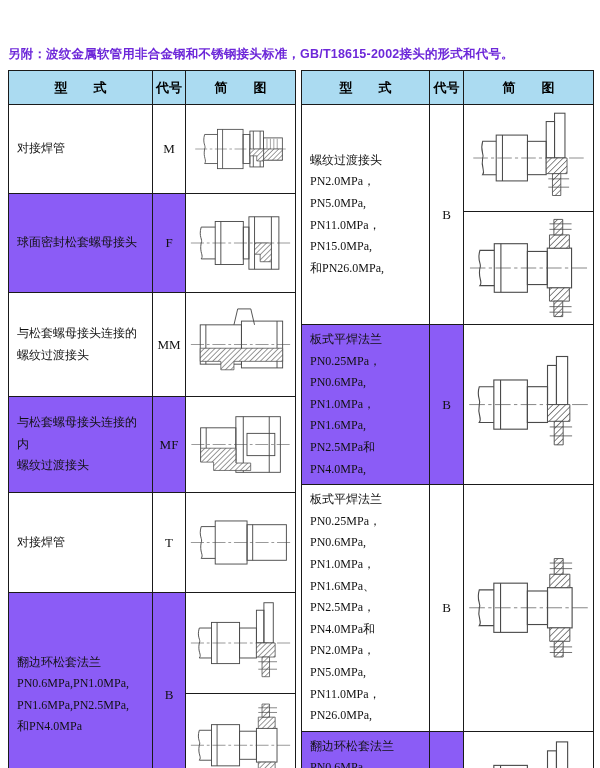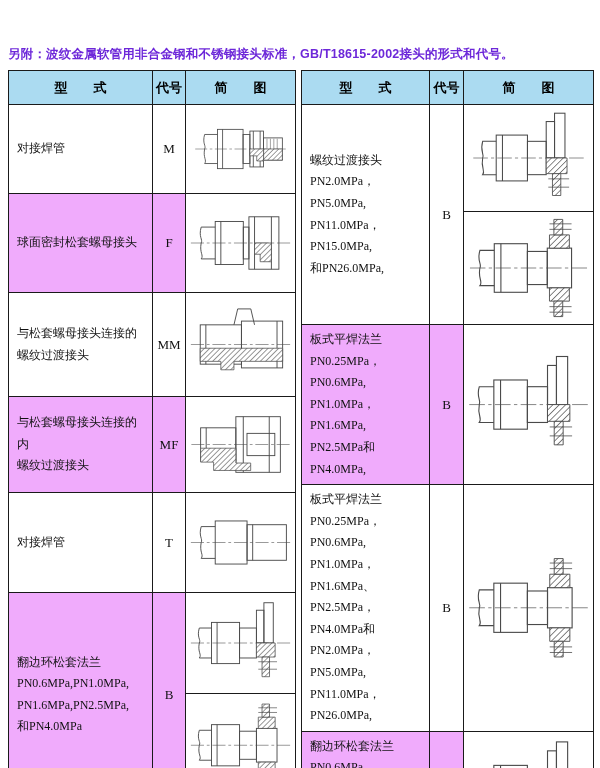--- a/index.html
+++ b/index.html
@@ -23,21 +23,21 @@
   td.type{
     font-family:"Liberation Serif","DejaVu Serif",serif;
     font-size:12px;line-height:1.8;color:#111;
     padding:4px 4px 4px 8px;vertical-align:middle;
     white-space:pre-line;text-align:left;
   }
   td.code{
     font-family:"Liberation Serif","DejaVu Serif",serif;
     font-size:13px;text-align:center;vertical-align:middle;color:#111;
   }
-  tr.hl td.type, tr.hl td.code{background:#f0abfc;}
+  tr.hl td.type, tr.hl td.code{background:#8b5cf6;}
   td.diag{background:#fff;position:relative;}
   td.diag .dw{position:absolute;inset:3px;}
   td.diag svg{width:100%;height:100%;display:block;}
 </style>
 </head>
 <body>
 
 <svg width="0" height="0" style="position:absolute" aria-hidden="true">
   <defs>
     <pattern id="hatch" patternUnits="userSpaceOnUse" width="4" height="4" patternTransform="rotate(45)">

